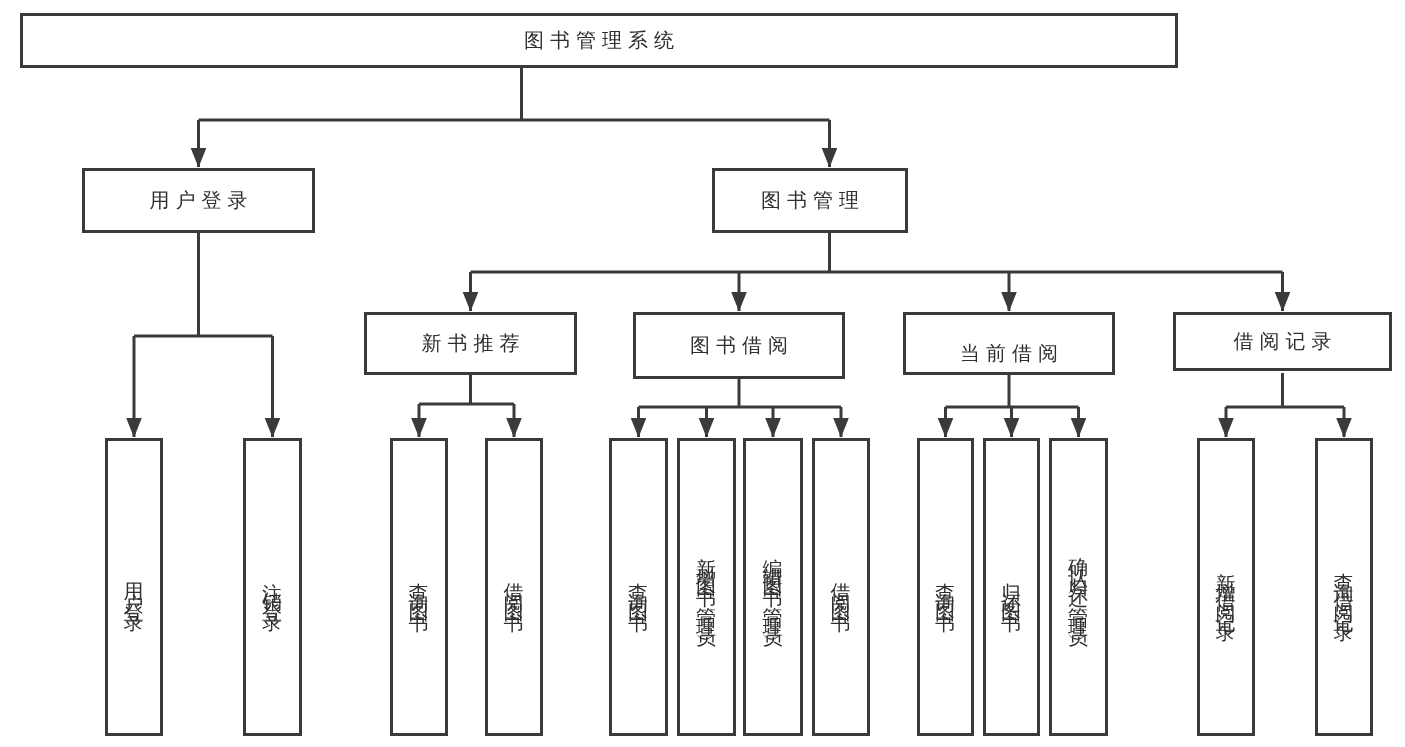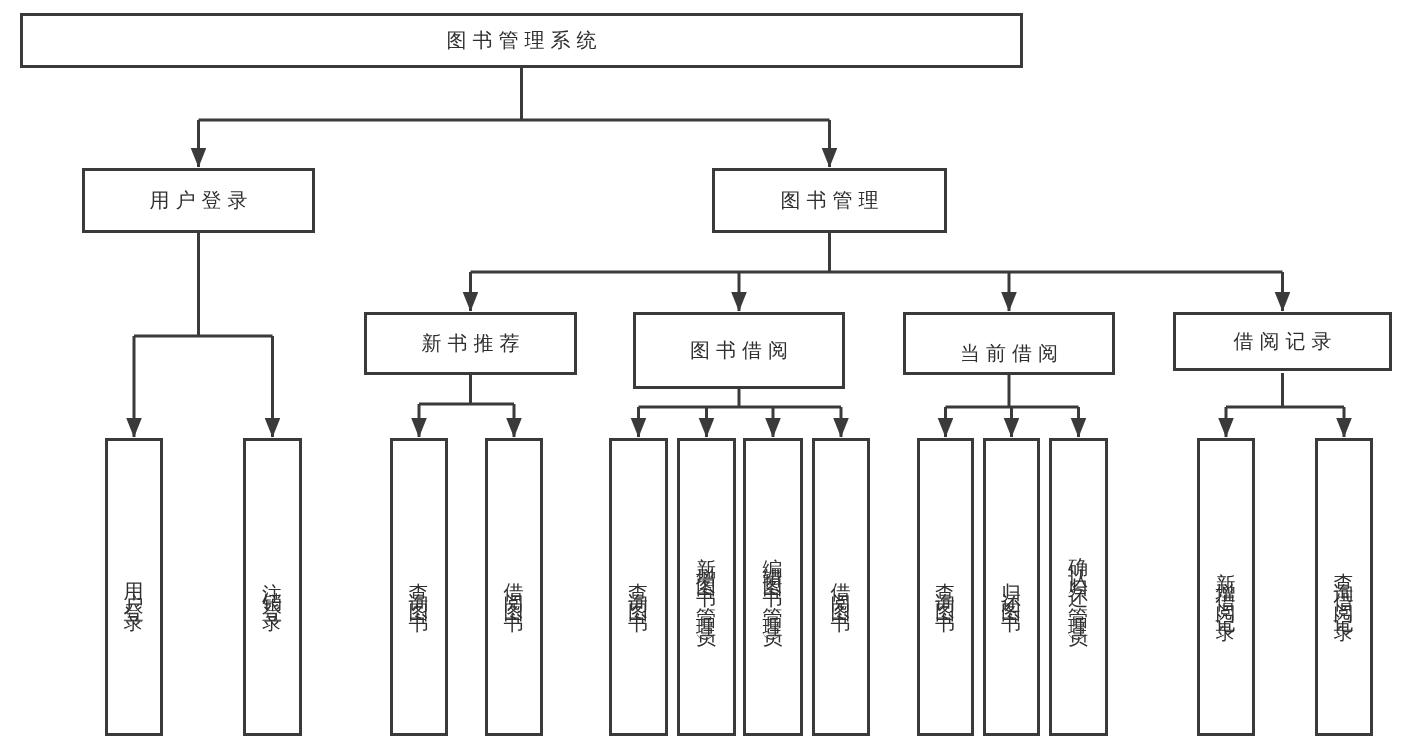--- a/index.html
+++ b/index.html
@@ -100,33 +100,33 @@
       <path d="M1009,373 V407" fill="none" stroke="#3a3a3a" stroke-width="3"></path>
       <path d="M945.5,407 H1078.5" fill="none" stroke="#3a3a3a" stroke-width="3"></path>
       <path d="M945.5,407 V437" fill="none" stroke="#3a3a3a" stroke-width="3" marker-end="url(#arrow)"></path>
       <path d="M1011.5,407 V437" fill="none" stroke="#3a3a3a" stroke-width="3" marker-end="url(#arrow)"></path>
       <path d="M1078.5,407 V437" fill="none" stroke="#3a3a3a" stroke-width="3" marker-end="url(#arrow)"></path>
       <path d="M1282.5,373 V407" fill="none" stroke="#3a3a3a" stroke-width="3"></path>
       <path d="M1226,407 H1344" fill="none" stroke="#3a3a3a" stroke-width="3"></path>
       <path d="M1226,407 V437" fill="none" stroke="#3a3a3a" stroke-width="3" marker-end="url(#arrow)"></path>
       <path d="M1344,407 V437" fill="none" stroke="#3a3a3a" stroke-width="3" marker-end="url(#arrow)"></path>
     </svg>
-<div class="node horiz" style="left: 20px; top: 13px; width: 1003px; height: 55px; border-color: rgb(58, 58, 58);">
+<div class="node horiz" style="left: 20px; top: 13px; width: 1158px; height: 55px; border-color: rgb(58, 58, 58);">
       <span class="label" style="color: rgb(47, 47, 47);">图书管理系统</span>
     </div>
     <div class="node horiz" style="left: 82px; top: 168px; width: 233px; height: 65px; border-color: rgb(58, 58, 58);">
       <span class="label" style="color: rgb(47, 47, 47);">用户登录</span>
     </div>
-    <div class="node horiz" style="left: 712px; top: 168px; width: 235px; height: 65px; border-color: rgb(58, 58, 58);">
+    <div class="node horiz" style="left: 712px; top: 168px; width: 196px; height: 65px; border-color: rgb(58, 58, 58);">
       <span class="label" style="color: rgb(47, 47, 47);">图书管理</span>
     </div>
     <div class="node horiz" style="left: 364px; top: 312px; width: 213px; height: 63px; border-color: rgb(58, 58, 58);">
       <span class="label" style="color: rgb(47, 47, 47);">新书推荐</span>
     </div>
-    <div class="node horiz" style="left: 633px; top: 312px; width: 212px; height: 77px; border-color: rgb(58, 58, 58);">
+    <div class="node horiz" style="left: 633px; top: 312px; width: 212px; height: 67px; border-color: rgb(58, 58, 58);">
       <span class="label" style="color: rgb(47, 47, 47);">图书借阅</span>
     </div>
     <div class="node horiz" style="left: 903px; top: 312px; width: 212px; height: 63px; border-color: rgb(58, 58, 58);">
       <span class="label" style="color: rgb(47, 47, 47); margin-top: 19px;">当前借阅</span>
     </div>
     <div class="node horiz" style="left: 1173px; top: 312px; width: 219px; height: 59px; border-color: rgb(58, 58, 58);">
       <span class="label" style="color: rgb(47, 47, 47);">借阅记录</span>
     </div>
     <div class="node vert" style="left: 105px; top: 438px; width: 58px; height: 298px; border-color: rgb(58, 58, 58);">
       <span class="label" style="color: rgb(47, 47, 47);">用户登录</span>

